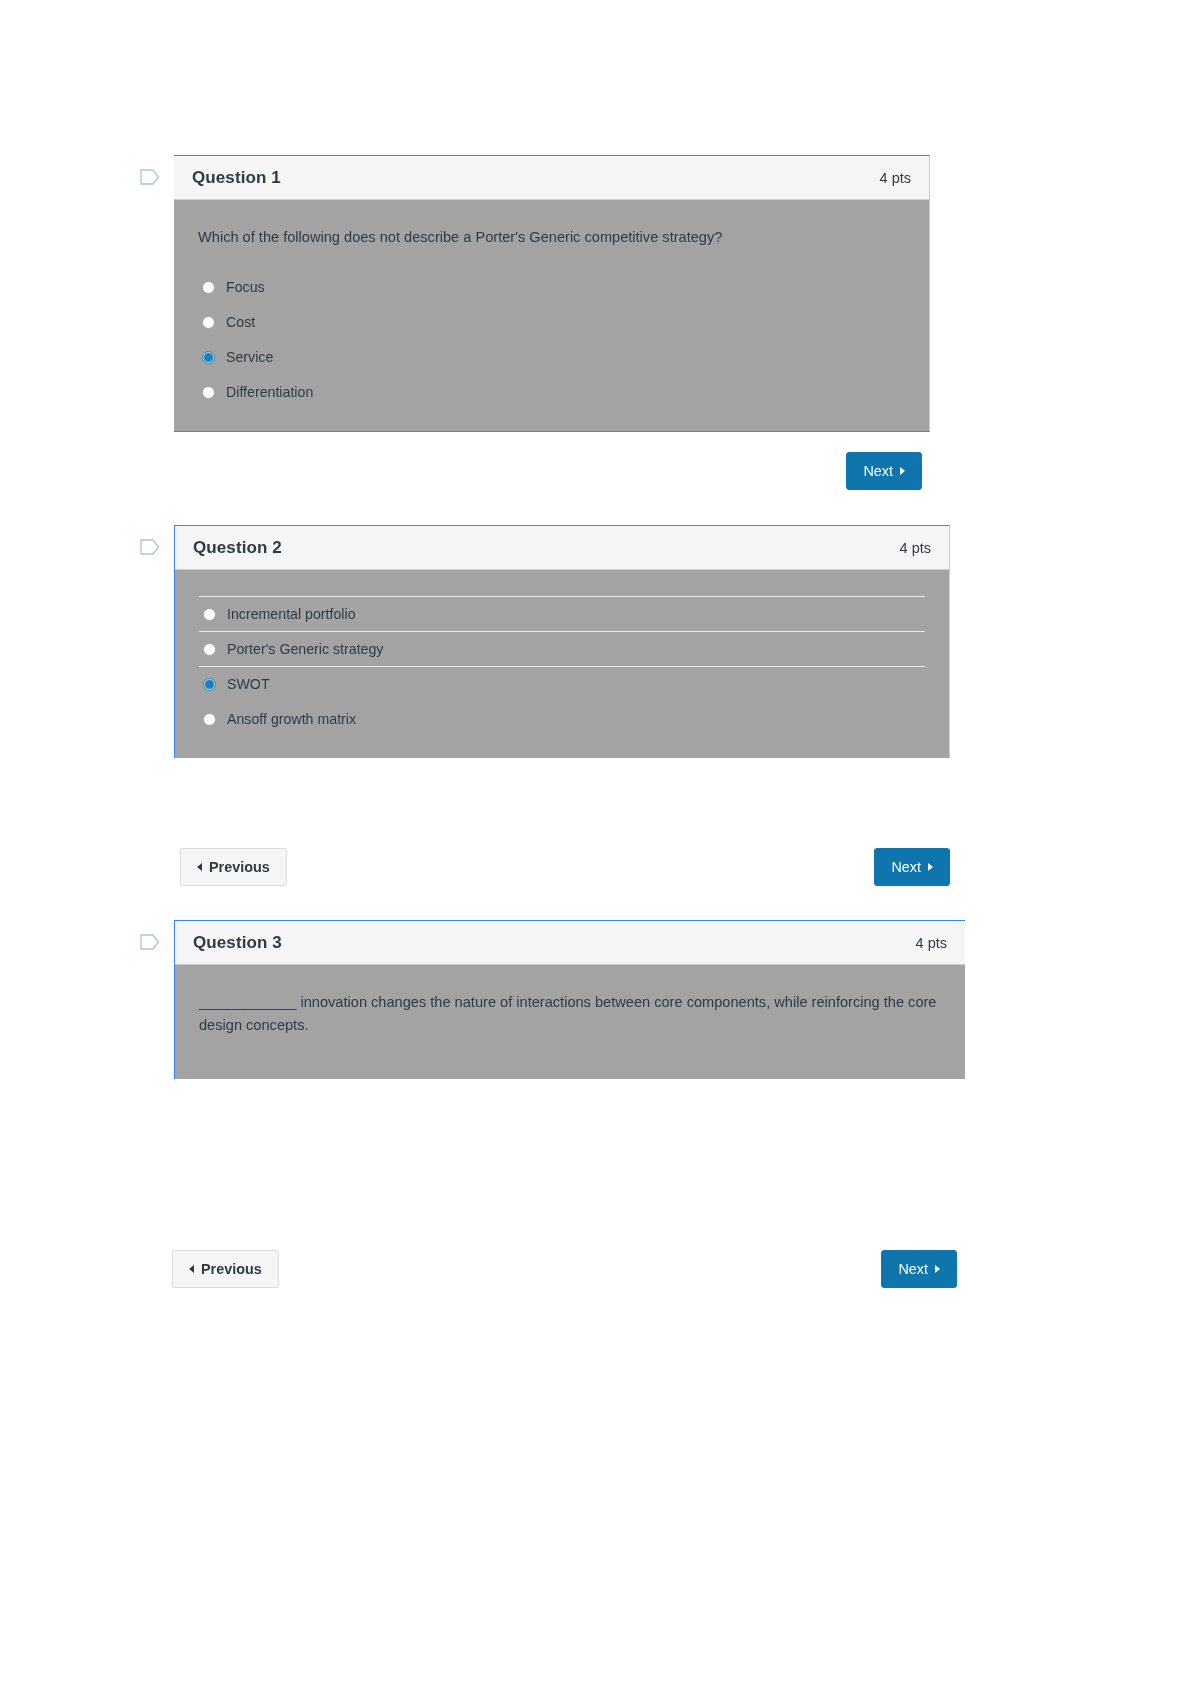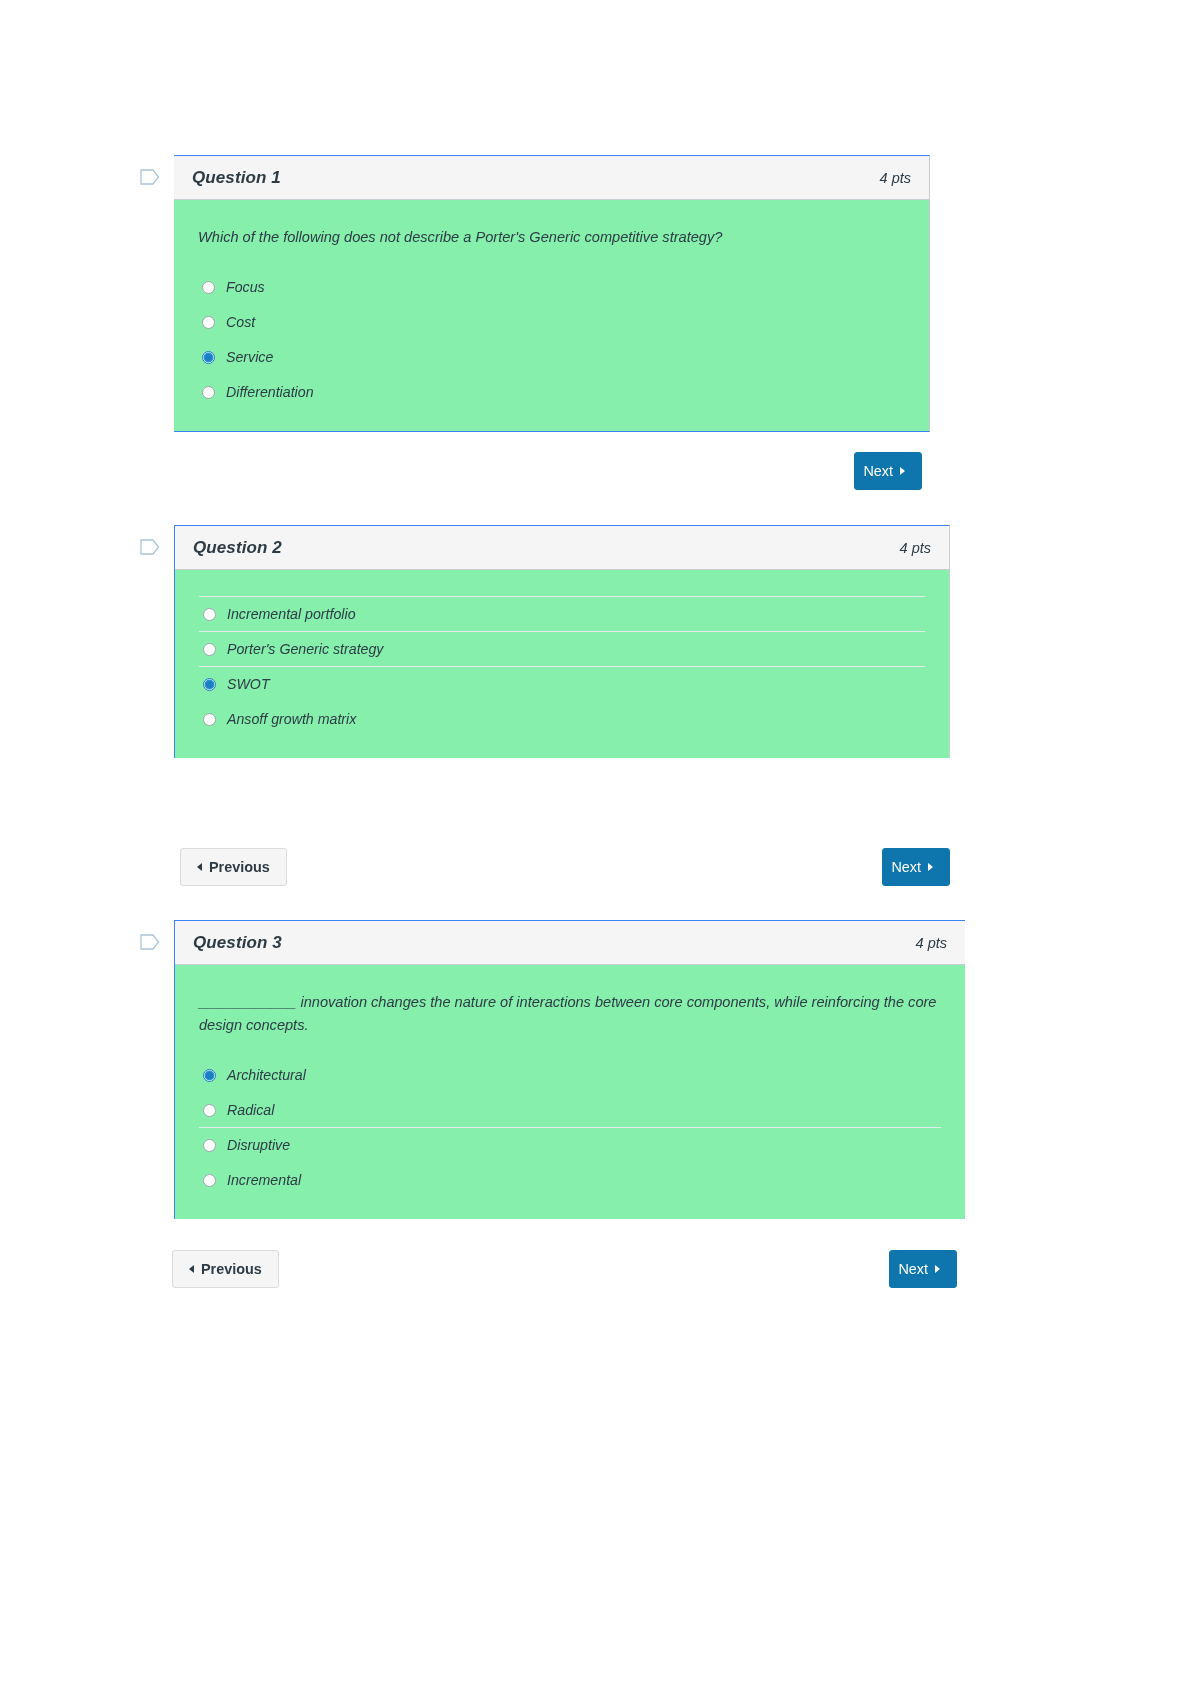--- a/index.html
+++ b/index.html
@@ -39,24 +39,23 @@
     display: flex;
     justify-content: flex-start;
   }
 
   .flag-icon {
     display: block;
   }
 
   .question-card {
     flex: 1 1 auto;
-    background: #86efac;
+    background: #a3a3a3;
     border: 1px solid #3b82f6;
     border-top-width: 1px;
-    font-style: italic;
   }
 
   .question-header {
     background: #f5f5f5;
     border-bottom: 1px solid #c7cdd1;
     display: flex;
     align-items: center;
     justify-content: space-between;
     padding: 0 18px;
     height: 44px;
@@ -158,21 +157,20 @@
     align-items: center;
     gap: 7px;
     border: 1px solid transparent;
     white-space: nowrap;
   }
   .btn-next {
     background: #0e75ad;
     border-color: #0e75ad;
     color: #ffffff;
     font-weight: normal;
-    padding-left: 8px;
   }
   .btn-prev {
     background: #f5f5f5;
     border-color: #d9dcde;
     color: #2d3b45;
     font-weight: bold;
   }
   .arrow-r {
     width: 0; height: 0;
     border-left: 5px solid currentColor;
@@ -305,38 +303,20 @@
         </svg>
       </span>
     </div>
     <div class="question-card">
       <div class="question-header">
         <span class="question-title">Question 3</span>
         <span class="question-points">4 pts</span>
       </div>
       <div class="question-body">
         <p class="question-text"><span class="blank-line">____________</span><span> innovation changes the nature of interactions between core components, while reinforcing the core design concepts.</span></p>
-        <ul class="answers">
-          <li class="answer-row">
-            <span class="radio checked"></span>
-            <span class="answer-label">Architectural</span>
-          </li>
-          <li class="answer-row">
-            <span class="radio"></span>
-            <span class="answer-label">Radical</span>
-          </li>
-          <li class="answer-row with-rule">
-            <span class="radio"></span>
-            <span class="answer-label">Disruptive</span>
-          </li>
-          <li class="answer-row">
-            <span class="radio"></span>
-            <span class="answer-label">Incremental</span>
-          </li>
-        </ul>
       </div>
     </div>
   </div>
 
   <div class="nav-row" id="q3nav">
     <button class="btn btn-prev">
       <span class="arrow-l"></span>
       <span>Previous</span>
     </button>
     <button class="btn btn-next">

